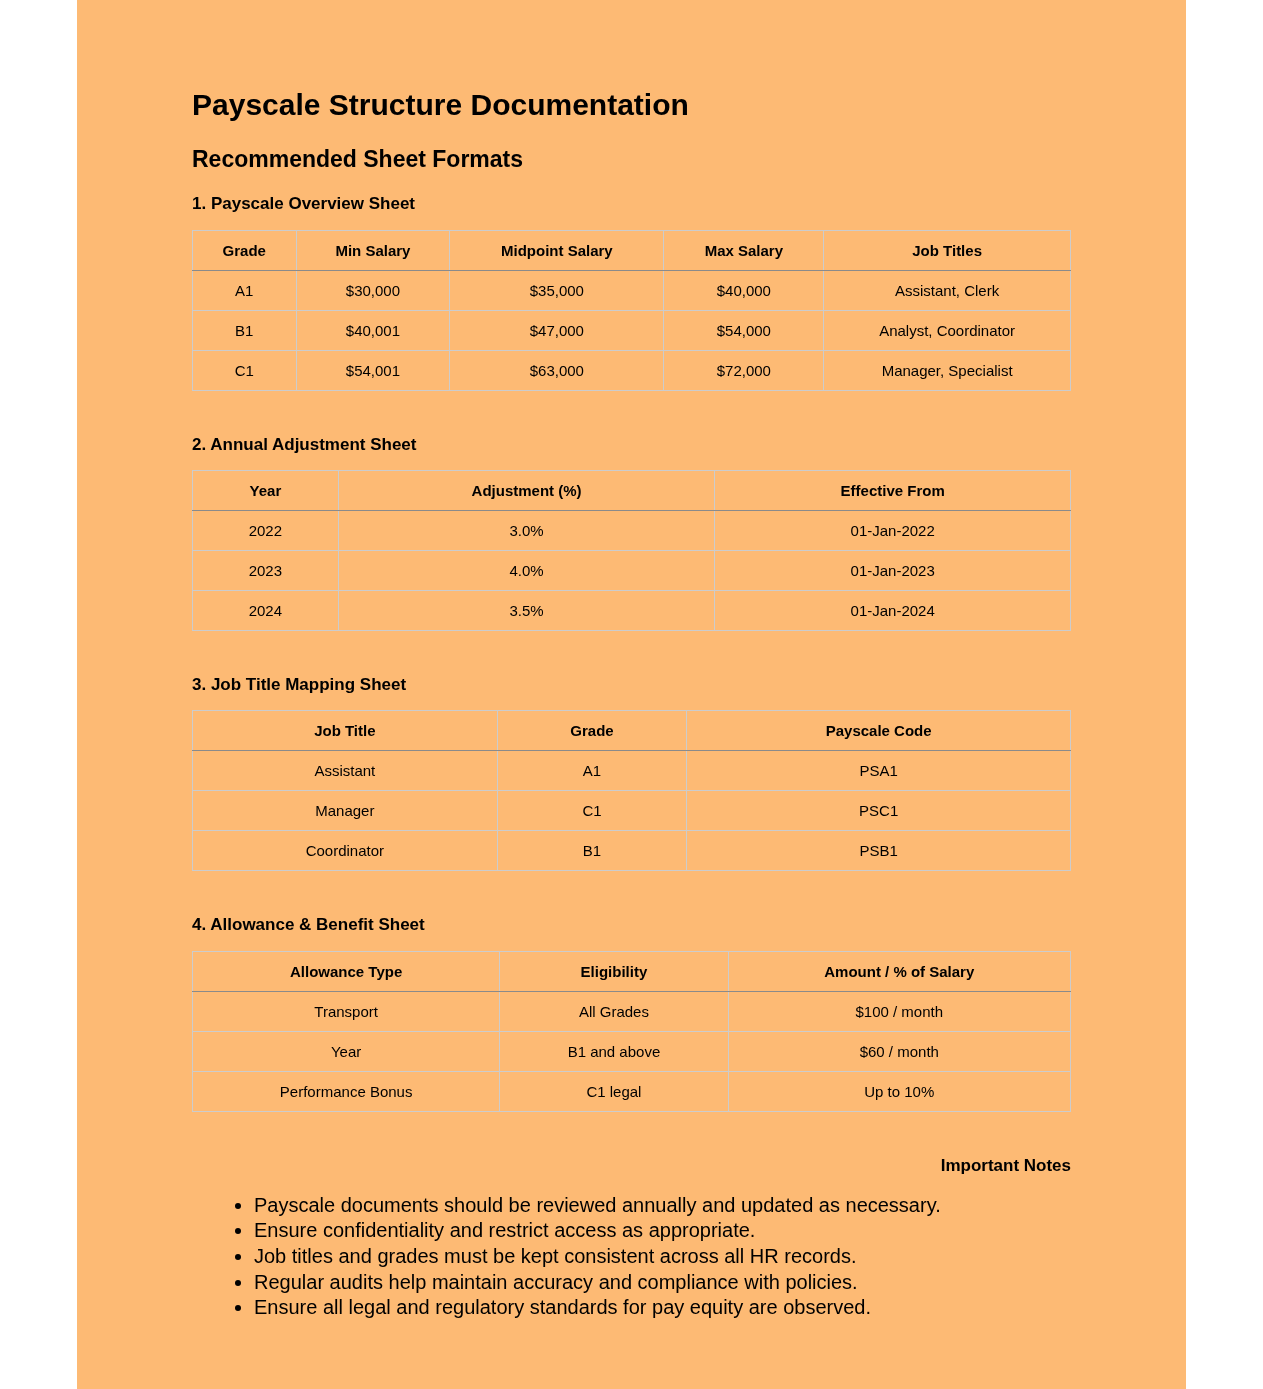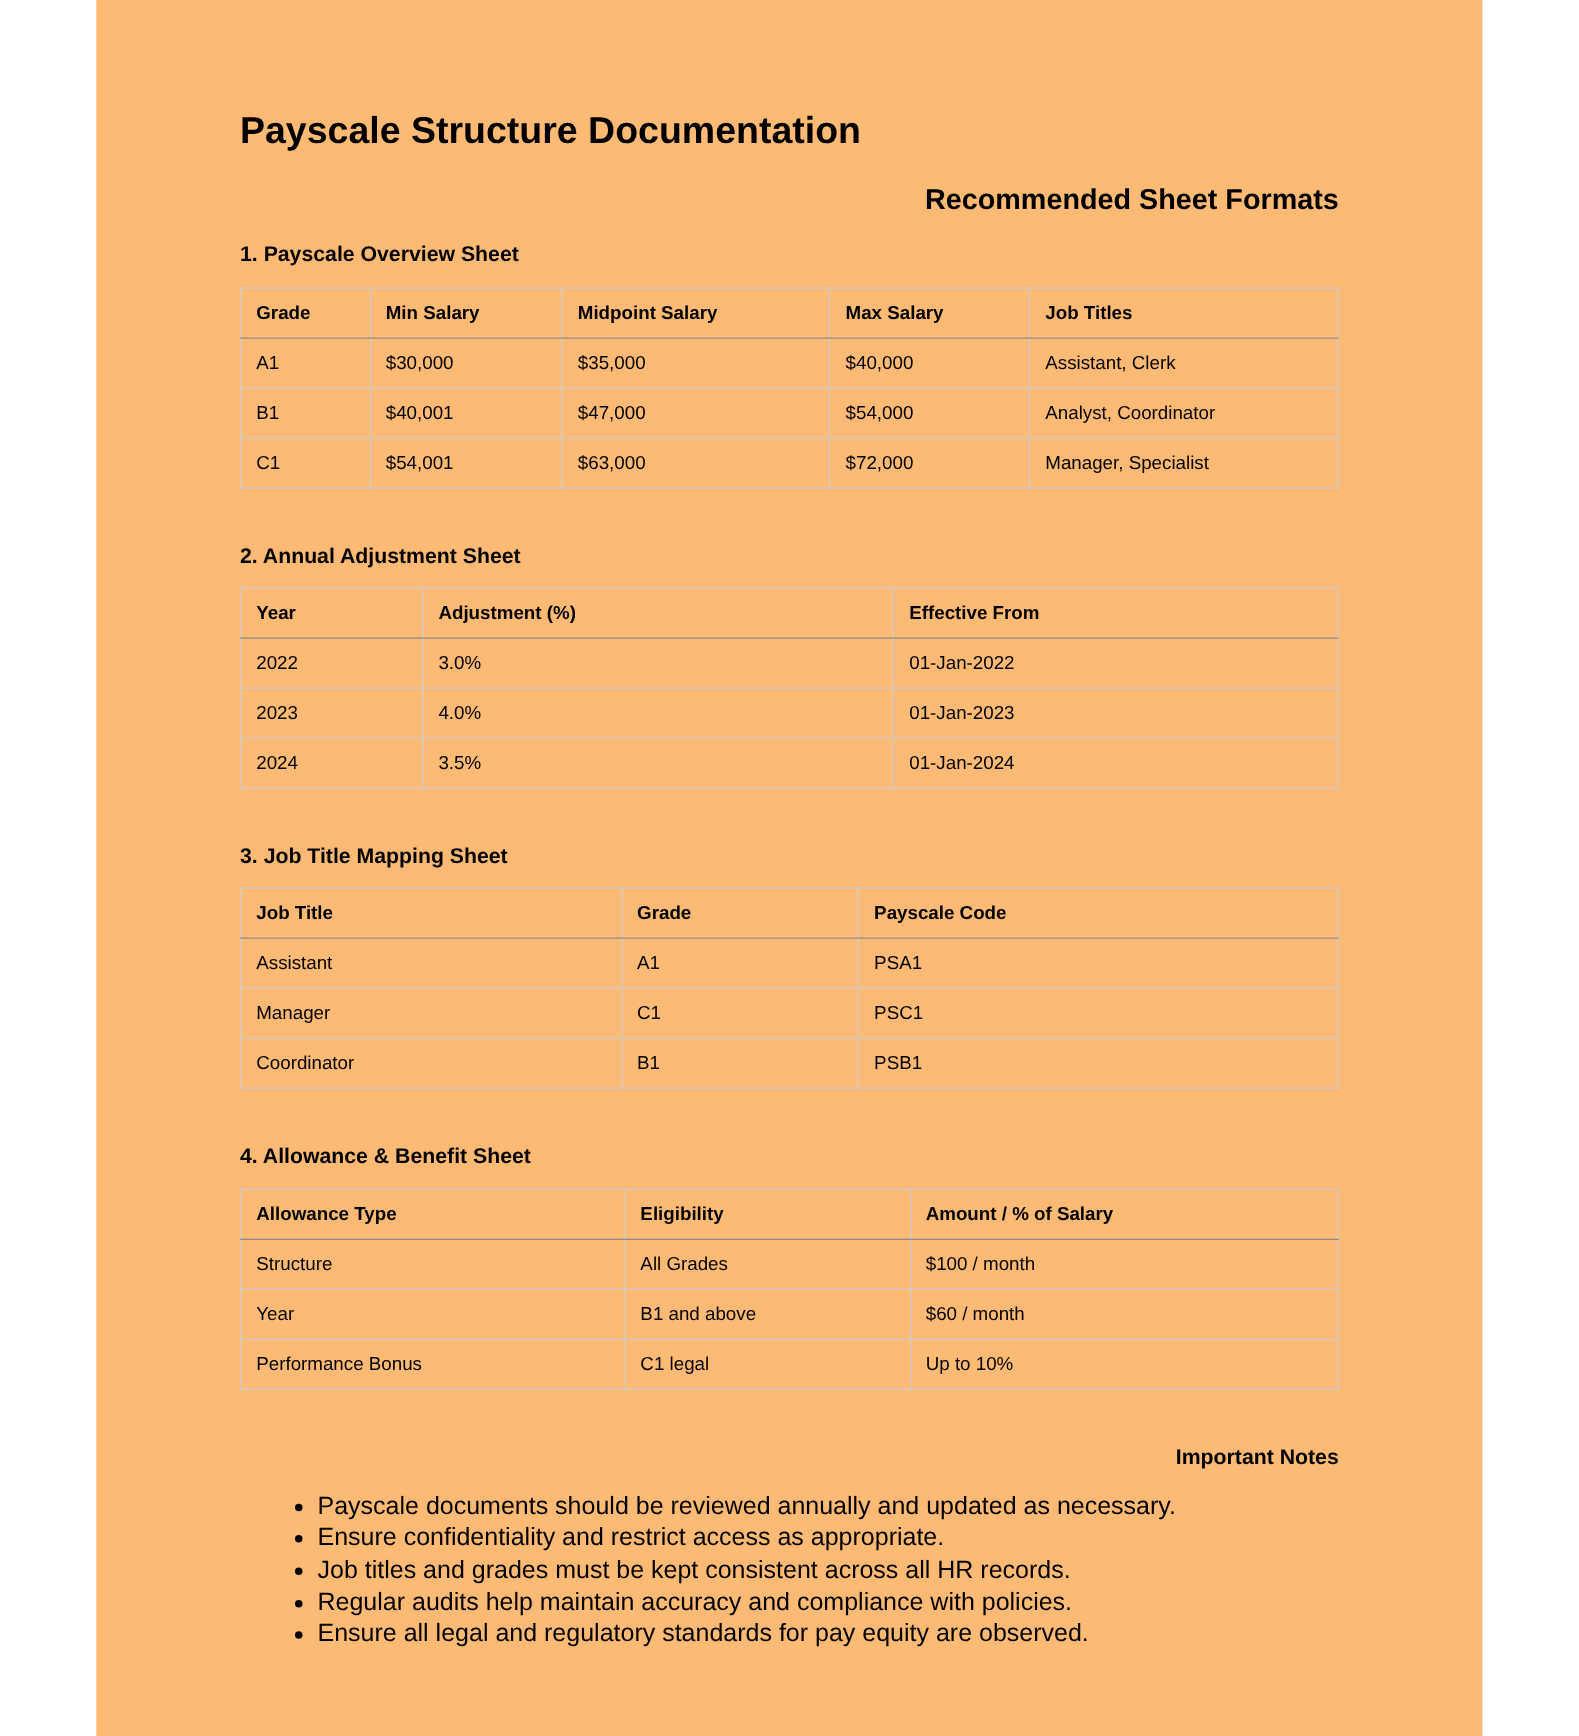--- a/index.html
+++ b/index.html
@@ -21,41 +21,40 @@
     font-size: 30px;
     font-weight: bold;
     margin: 0 0 26px 0;
     line-height: 1.1;
   }
   h2.doc-subtitle {
     font-size: 23px;
     font-weight: bold;
     margin: 0 0 22px 0;
     line-height: 1.1;
-    text-align: right;
   }
   h3.section-heading {
     font-size: 17px;
     font-weight: bold;
     margin: 0 0 15px 0;
     line-height: 1.2;
   }
   section.doc-section {
     margin-bottom: 44px;
   }
   .tbl table {
     width: 100%;
     border-collapse: collapse;
     table-layout: fixed;
     font-size: 15px;
   }
   .tbl th, .tbl td {
     border: 1px solid #cccccc;
     padding: 11px 12px;
-    text-align: left;
+    text-align: center;
     vertical-align: middle;
     overflow: hidden;
     white-space: nowrap;
   }
   .tbl th {
     font-weight: bold;
     border-bottom: 1px solid #8a8a8a;
   }
   h3.notes-heading {
     font-size: 17px;
@@ -213,21 +212,21 @@
           </colgroup>
           <thead>
             <tr>
               <th>Allowance Type</th>
               <th>Eligibility</th>
               <th>Amount / % of Salary</th>
             </tr>
           </thead>
           <tbody>
             <tr>
-              <td>Structure</td>
+              <td>Transport</td>
               <td>All Grades</td>
               <td>$100 / month</td>
             </tr>
             <tr>
               <td>Year</td>
               <td>B1 and above</td>
               <td>$60 / month</td>
             </tr>
             <tr>
               <td>Performance Bonus</td>

